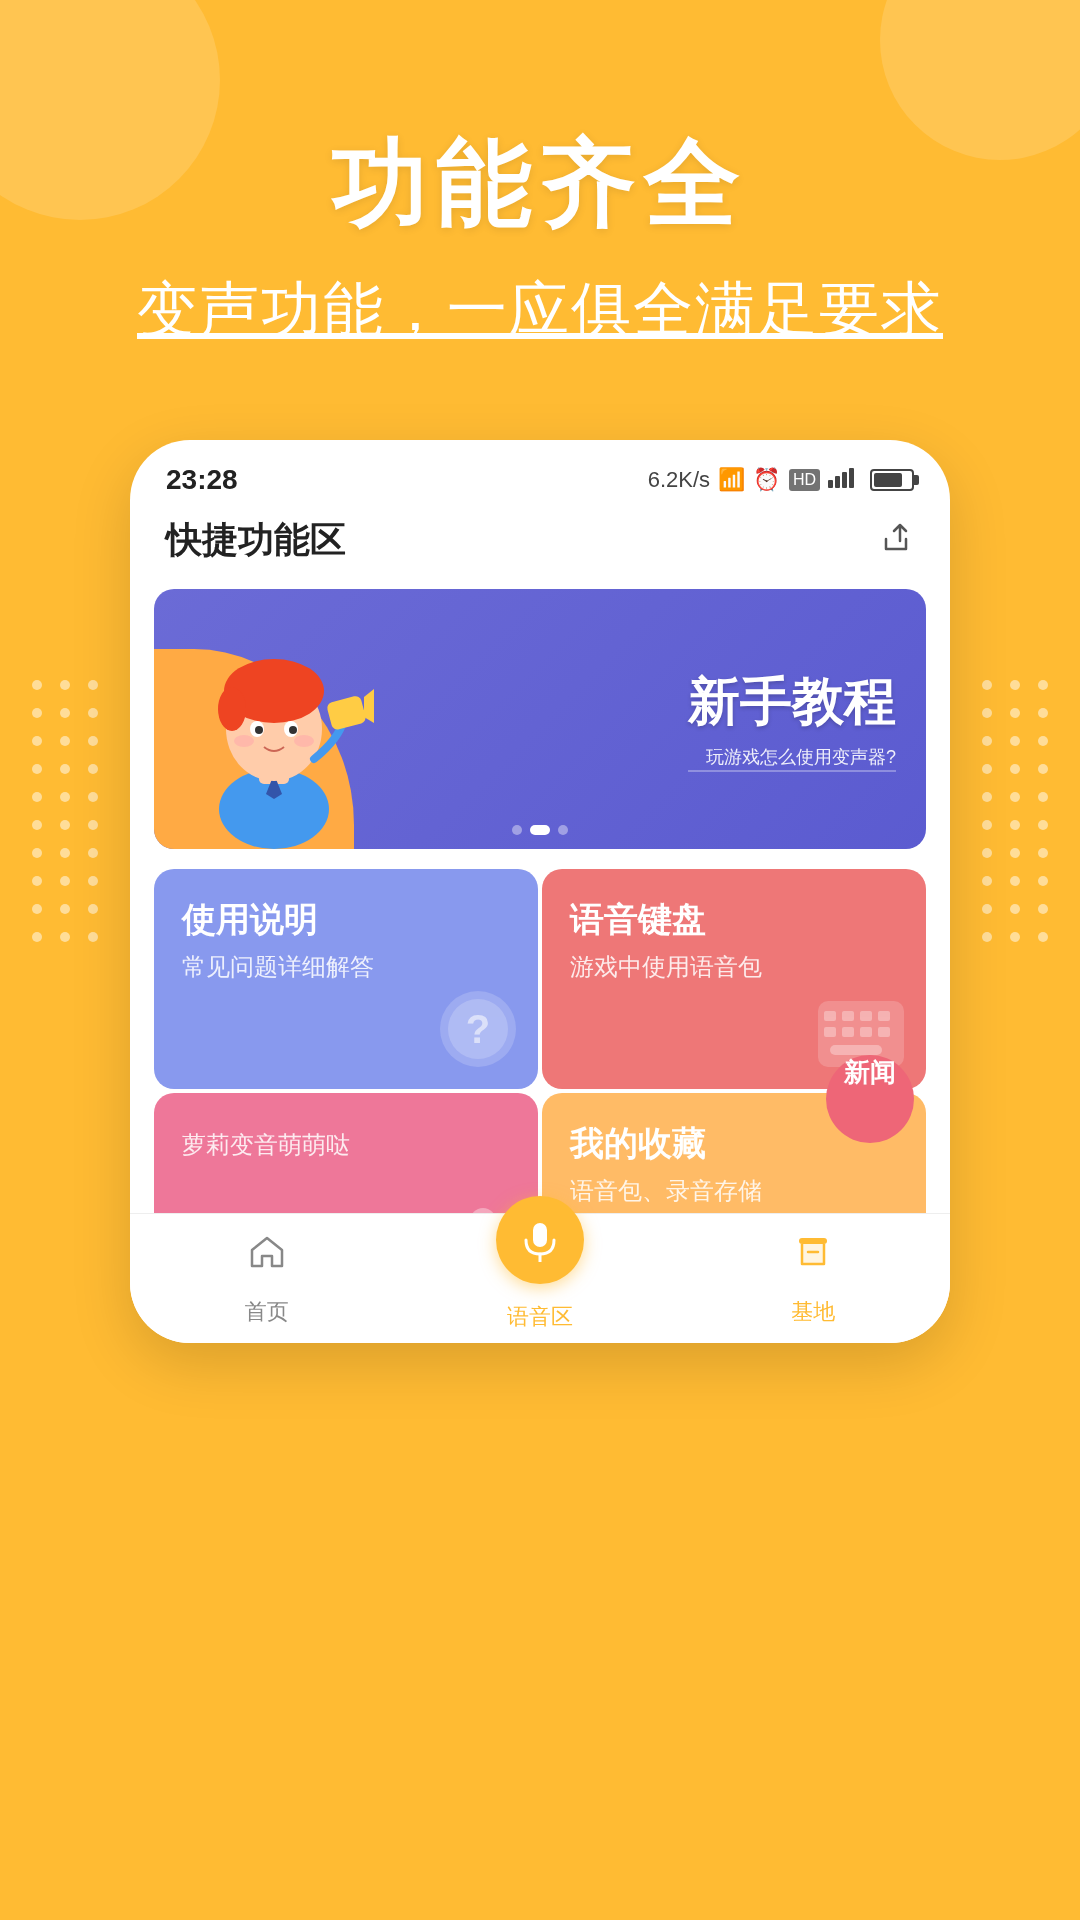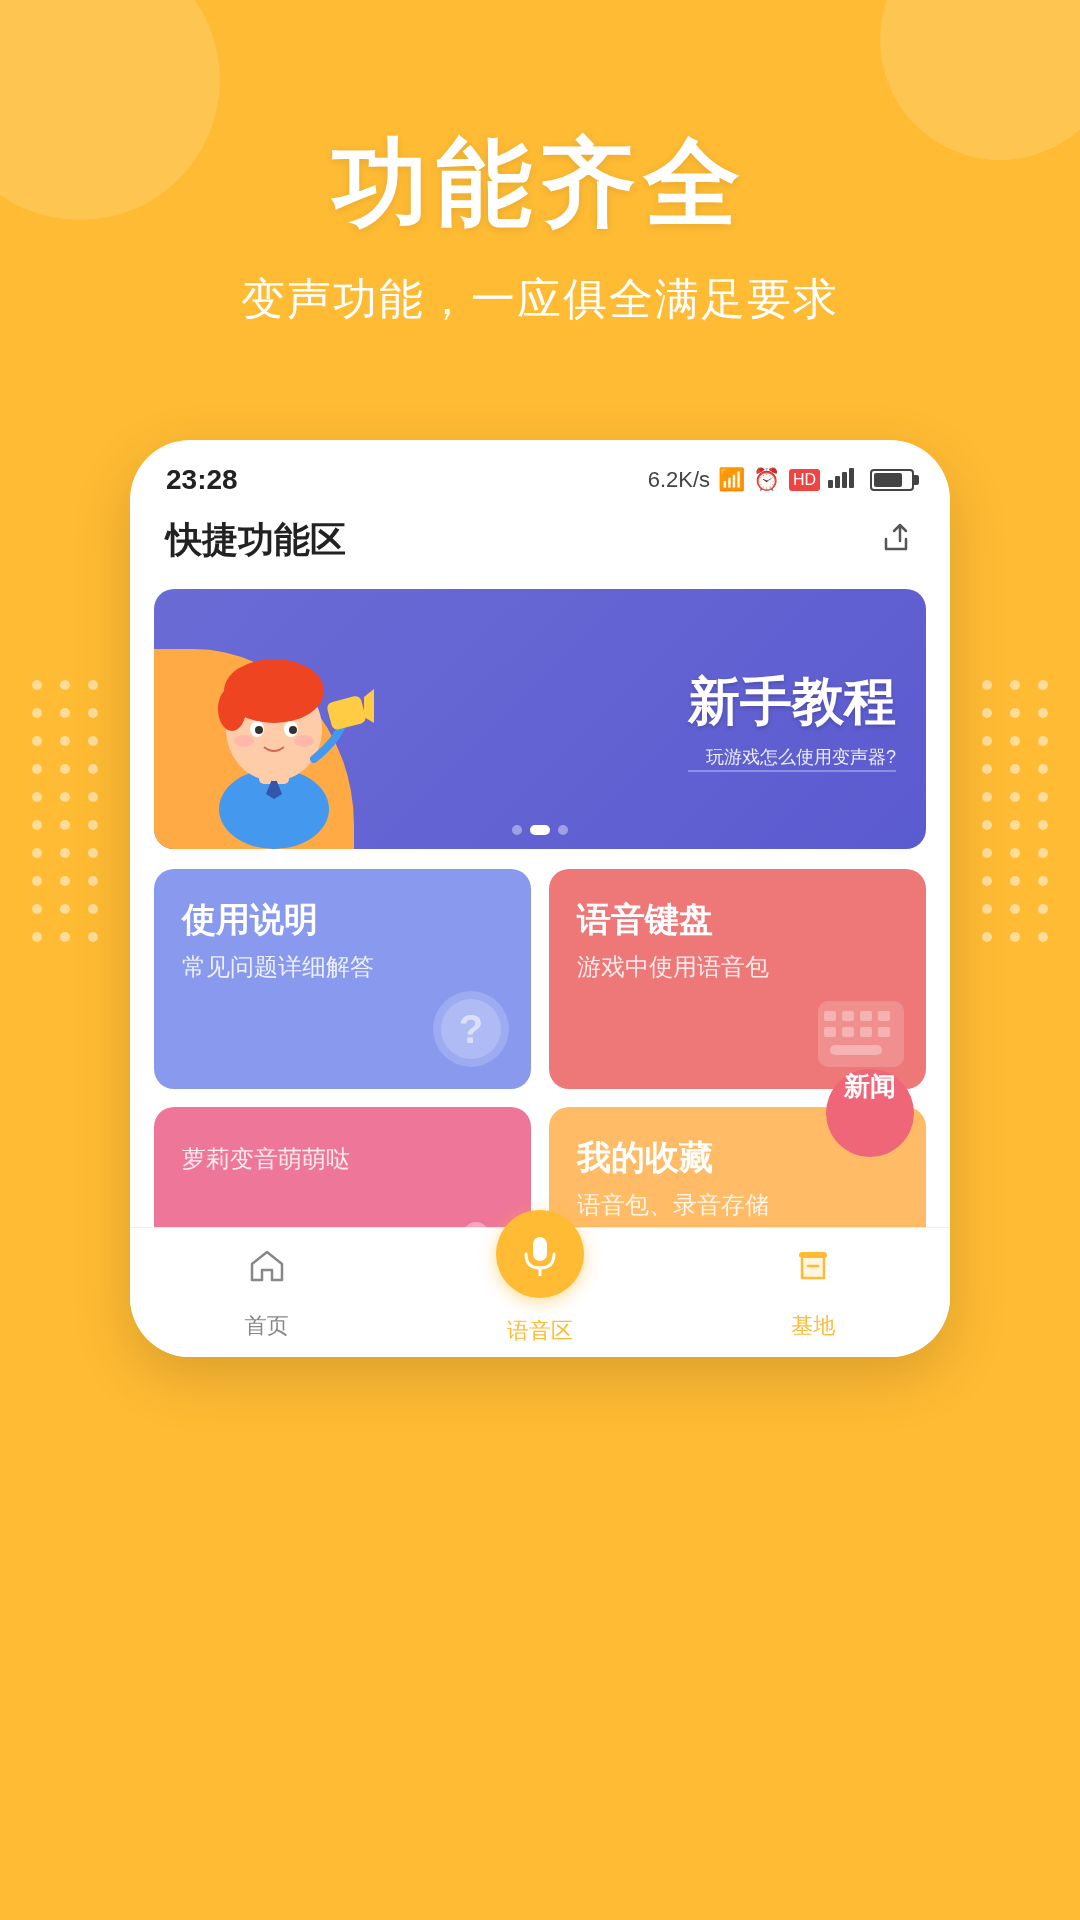--- a/index.html
+++ b/index.html
@@ -61,24 +61,25 @@
       padding-bottom: 60px;
     }
     .hero-title {
       font-size: 96px;
       font-weight: 800;
       color: white;
       letter-spacing: 8px;
       text-shadow: 0 2px 8px rgba(0,0,0,0.1);
     }
     .hero-subtitle {
-      font-size: 44px;
+      font-size: 60px;
       color: white;
       margin-top: 20px;
       letter-spacing: 2px;
+      text-decoration: underline;
     }
 
     
     .phone-mockup {
       position: absolute;
       left: 50%;
       transform: translateX(-50%);
       top: 440px;
       width: 820px;
       background: white;
@@ -194,21 +195,21 @@
     .banner-dot.active {
       background: white;
       width: 20px;
       border-radius: 5px;
     }
 
     
     .cards-grid {
       display: grid;
       grid-template-columns: 1fr 1fr;
-      gap: 18px;
+      gap: 4px;
     }
     .card {
       border-radius: 20px;
       padding: 28px 28px 20px;
       position: relative;
       overflow: hidden;
       height: 220px;
     }
     .card-blue { background: #8899EE; }
     .card-pink-red { background: #EE7777; }
@@ -449,21 +450,21 @@
 </div>
 
 <div class="phone-mockup">
 
   <div class="status-bar">
     <span class="status-time">23:28</span>
     <div class="status-icons">
       <span>6.2K/s</span>
       <span>📶</span>
       <span>⏰</span>
-      <span style="background:#ef4444;color:white;font-size:16px;padding:2px 4px;border-radius:3px;">HD</span>
+      <span style="background:#737373;color:white;font-size:16px;padding:2px 4px;border-radius:3px;">HD</span>
       <span>
         <svg width="30" height="22" viewBox="0 0 30 22">
           <rect x="0" y="14" width="5" height="8" fill="#444" rx="1"></rect>
           <rect x="7" y="10" width="5" height="12" fill="#444" rx="1"></rect>
           <rect x="14" y="6" width="5" height="16" fill="#444" rx="1"></rect>
           <rect x="21" y="2" width="5" height="20" fill="#444" rx="1"></rect>
         </svg>
       </span>
       <span class="status-battery">
         <span class="status-battery-fill"></span>

